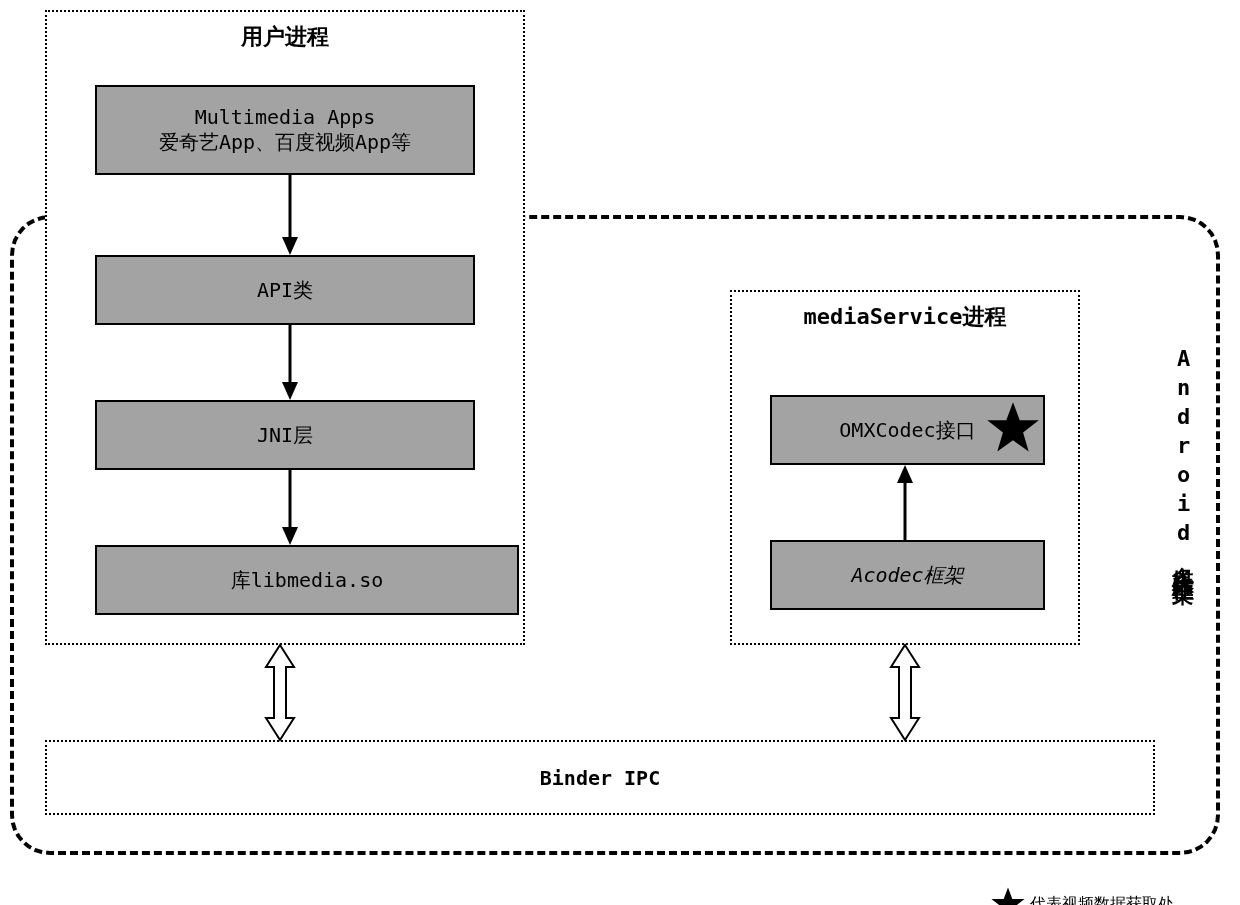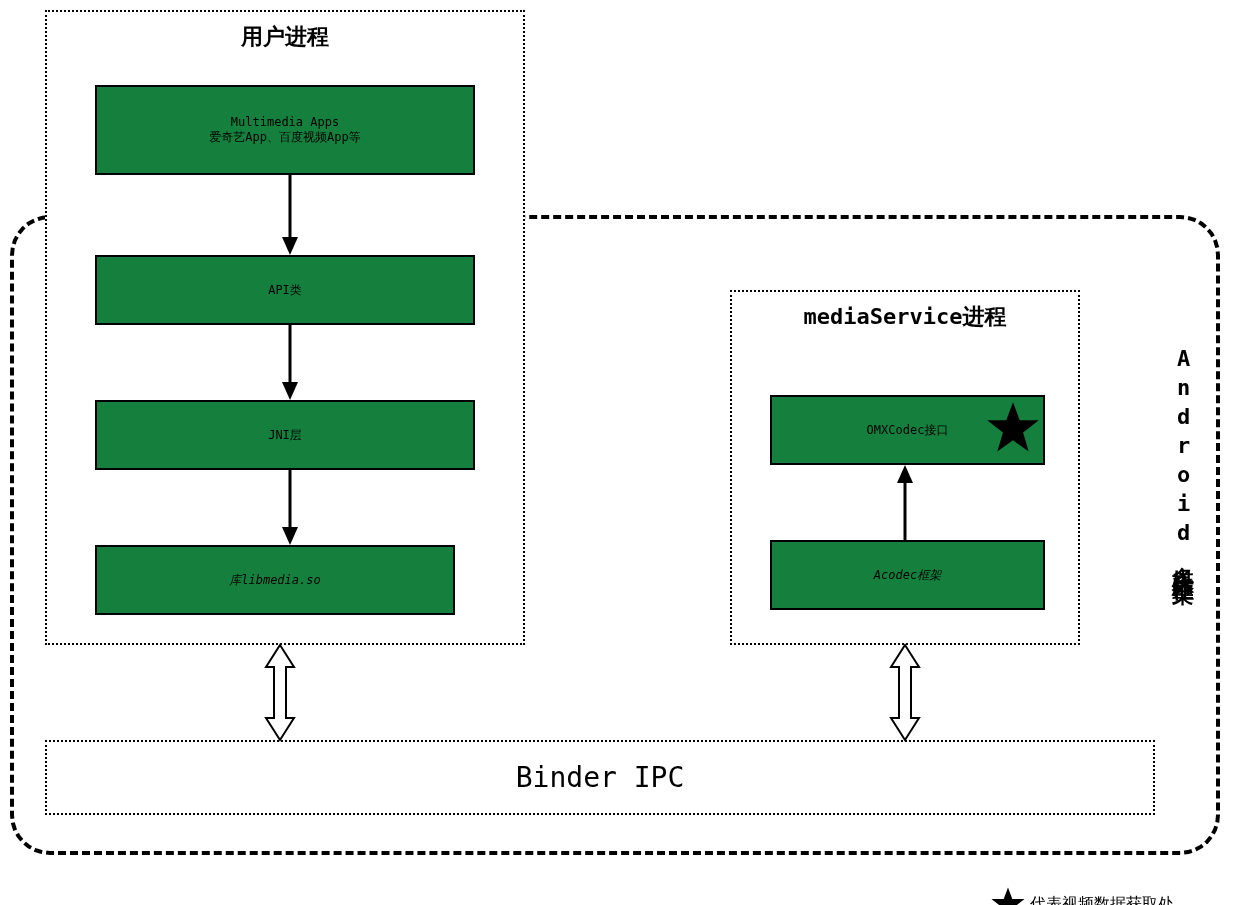--- a/index.html
+++ b/index.html
@@ -23,26 +23,26 @@
     background: #fff;
   }
   .dashed-box {
     position: absolute;
     border: 4px dashed #000;
     border-radius: 40px;
   }
   .solid-box {
     position: absolute;
     border: 2px solid #000;
-    background: #15803d;
+    background: #a3a3a3;
     display: flex;
     align-items: center;
     justify-content: center;
     text-align: right;
-    font-size: 12px;
+    font-size: 20px;
   }
   .label-top {
     text-align: center;
     font-size: 22px;
     font-weight: bold;
     padding-top: 10px;
   }
   .vertical-label {
     position: absolute;
     writing-mode: vertical-rl;
@@ -50,22 +50,22 @@
     font-size: 22px;
     font-weight: bold;
     letter-spacing: 4px;
   }
   .binder-box {
     position: absolute;
     border: 2px dotted #000;
     display: flex;
     align-items: center;
     justify-content: center;
-    font-size: 28px;
-    font-weight: normal;
+    font-size: 20px;
+    font-weight: bold;
   }
   .legend {
     position: absolute;
     font-size: 16px;
     display: flex;
     align-items: center;
   }
   svg.arrow { position: absolute; overflow: visible; }
 </style>
 </head>
@@ -87,21 +87,21 @@
   </div>
 
   <div class="solid-box" style="left:95px; top:400px; width:380px; height:70px;">
     <span>JNI层</span>
   </div>
 
   <div class="solid-box" style="left:95px; top:255px; width:380px; height:70px;">
     <span>API类</span>
   </div>
 
-  <div class="solid-box" style="left:95px; top:545px; width:360px; height:70px;font-style:italic;">
+  <div class="solid-box" style="left:95px; top:545px; width:424px; height:70px;">
     <span>库libmedia.so</span>
   </div>
 
   <svg class="arrow" style="left:280px; top:175px;" width="20" height="80">
     <line x1="10" y1="0" x2="10" y2="65" stroke="#000" stroke-width="3"></line>
     <polygon points="10,80 2,62 18,62" fill="#000"></polygon>
   </svg>
   <svg class="arrow" style="left:280px; top:325px;" width="20" height="75">
     <line x1="10" y1="0" x2="10" y2="60" stroke="#000" stroke-width="3"></line>
     <polygon points="10,75 2,57 18,57" fill="#000"></polygon>

